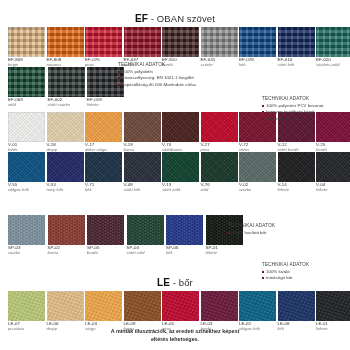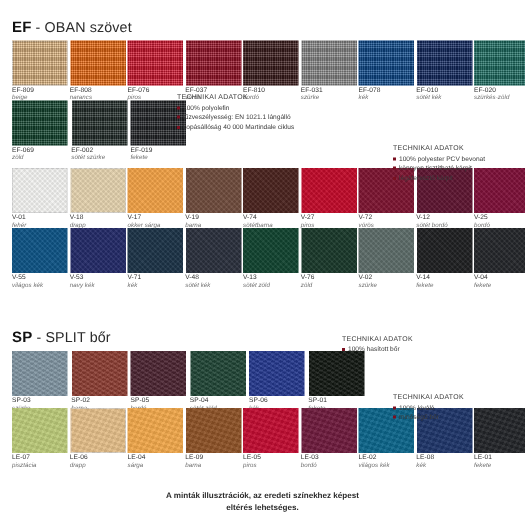--- a/index.html
+++ b/index.html
@@ -16,21 +16,21 @@
   .section-title{
     font-size:9.5px;
     letter-spacing:.1px;
     margin:0;
     color:#2b2b2b;
     white-space:nowrap;
   }
   .section-title .code{font-weight:bold;font-size:10px;color:#111;}
 
   .sec{position:relative;}
-  .sec-head{padding-top:5px;padding-bottom:3px;}
+  .sec-head{padding-top:5px;padding-bottom:3px;text-align:center;}
 
   .swatch-row{display:flex;gap:0;align-items:flex-start;}
   .cell{width:38px;margin-right:1.5px;}
   .chip{
     width:37px;height:30px;
     display:block;
     position:relative;
     overflow:hidden;
   }
   .chip.border{box-shadow:inset 0 0 0 0.5px #d4d4d4;}
@@ -357,23 +357,20 @@
               <div class="tex" style="background-image:repeating-linear-gradient(45deg, rgba(255,255,255,.05) 0 1px, rgba(0,0,0,.05) 1px 2.4px),repeating-linear-gradient(-45deg, rgba(255,255,255,.04) 0 1px, rgba(0,0,0,.05) 1px 2.4px);"></div>
             </div>
             <div class="lbl">
               <span class="c">V-04</span>
               <span class="n">fekete</span>
             </div>
           </div>
         </div>
       </div>
       <div class="sec" id="sec-sp">
-        <div class="sec-head">
-          <div class="section-title"><span class="code">SP</span><span> - SPLIT bőr</span></div>
-        </div>
         <div class="swatch-row">
           <div class="cell">
             <div class="chip" style="background: rgb(126, 147, 160);">
               <div class="tex" style="background-image:repeating-linear-gradient(30deg, rgba(255,255,255,.07) 0 1.2px, rgba(0,0,0,.07) 1.2px 2.6px),repeating-linear-gradient(-30deg, rgba(255,255,255,.05) 0 1.2px, rgba(0,0,0,.06) 1.2px 2.6px);"></div>
             </div>
             <div class="lbl">
               <span class="c">SP-03</span>
               <span class="n">szürke</span>
             </div>
           </div>
@@ -418,20 +415,23 @@
               <div class="tex" style="background-image:repeating-linear-gradient(30deg, rgba(255,255,255,.07) 0 1.2px, rgba(0,0,0,.07) 1.2px 2.6px),repeating-linear-gradient(-30deg, rgba(255,255,255,.05) 0 1.2px, rgba(0,0,0,.06) 1.2px 2.6px);"></div>
             </div>
             <div class="lbl">
               <span class="c">SP-01</span>
               <span class="n">fekete</span>
             </div>
           </div>
         </div>
       </div>
       <div class="sec" id="sec-le">
+        <div class="sec-head">
+          <div class="section-title"><span class="code">LE</span><span> - bőr</span></div>
+        </div>
         <div class="swatch-row">
           <div class="cell">
             <div class="chip" style="background: rgb(186, 201, 120);">
               <div class="tex" style="background-image:repeating-linear-gradient(18deg, rgba(255,255,255,.05) 0 1.5px, rgba(0,0,0,.05) 1.5px 3.2px),repeating-linear-gradient(-62deg, rgba(255,255,255,.04) 0 1.5px, rgba(0,0,0,.05) 1.5px 3.4px);"></div>
             </div>
             <div class="lbl">
               <span class="c">LE-07</span>
               <span class="n">pisztácia</span>
             </div>
           </div>

